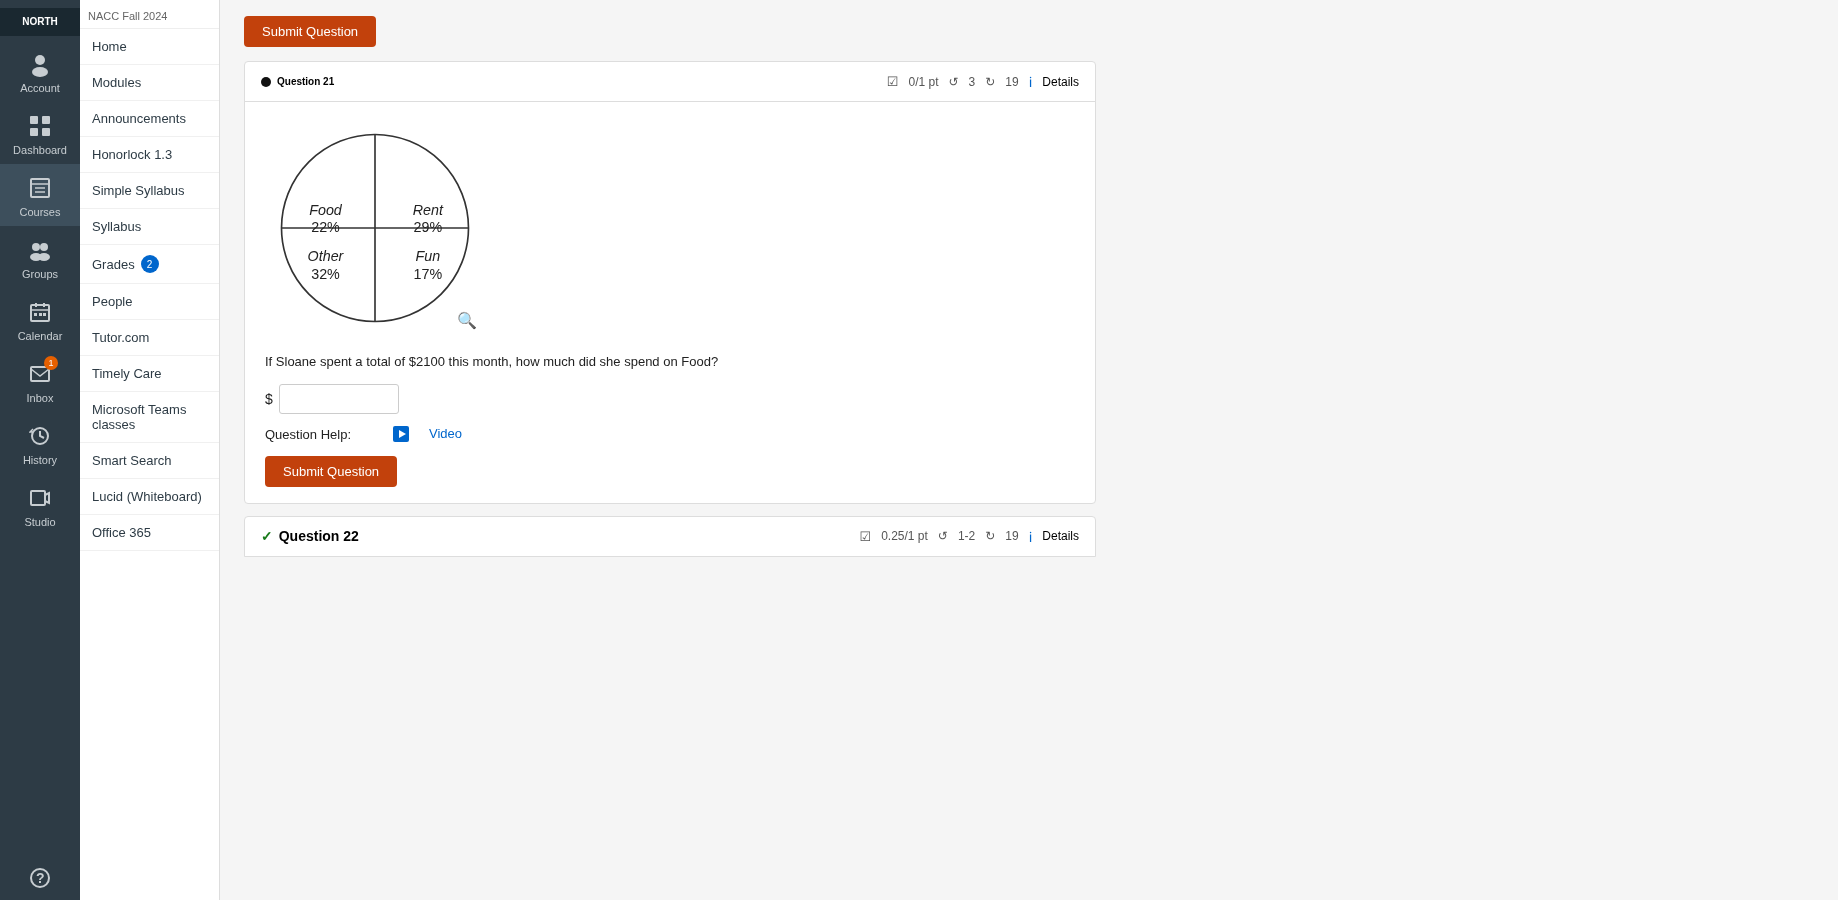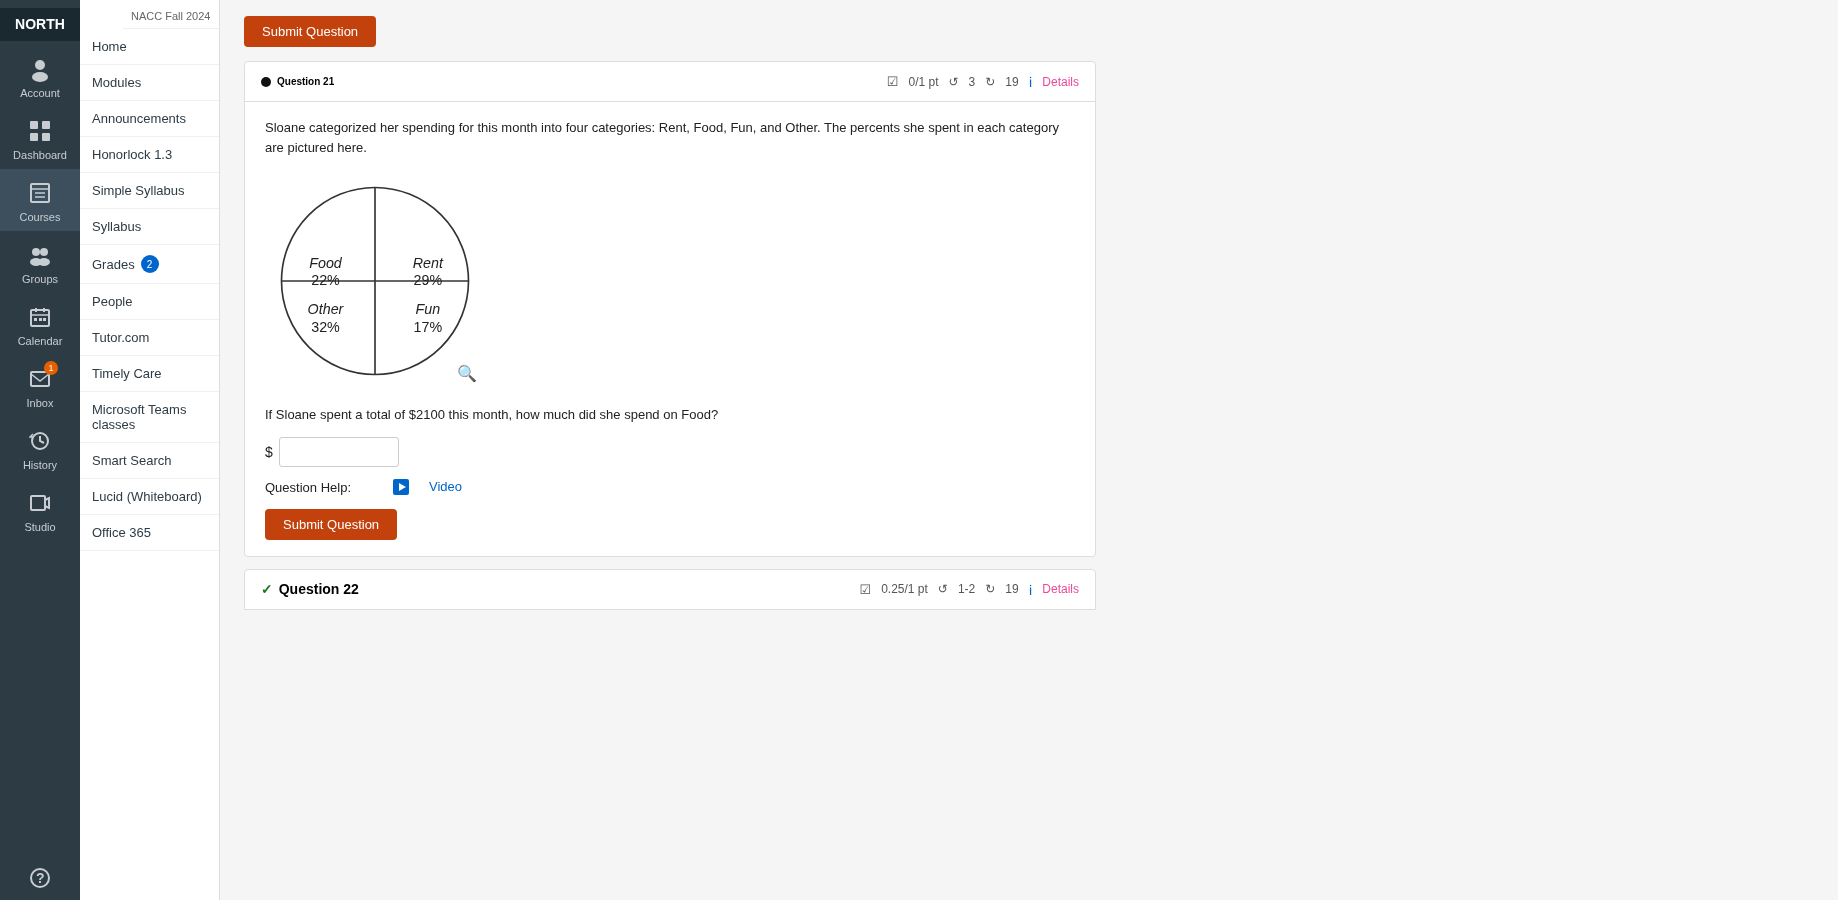--- a/index.html
+++ b/index.html
@@ -20,21 +20,21 @@
       width: 80px;
       background: #1a2830;
       display: flex;
       align-items: center;
       justify-content: center;
       padding: 8px 4px;
       margin-bottom: 4px;
     }
     .brand-text {
       color: #fff;
-      font-size: 14px;
+      font-size: 10px;
       font-weight: bold;
       text-align: center;
       line-height: 1.2;
       text-transform: uppercase;
     }
     .nav-item {
       width: 88px;
       display: flex;
       flex-direction: column;
       align-items: center;
@@ -159,21 +159,21 @@
       flex-shrink: 0;
     }
     .question-meta {
       display: flex;
       align-items: center;
       gap: 10px;
       font-size: 12px;
       color: #555;
     }
     .question-meta .details-link {
-      color: #ec4899;
+      color: #000000;
       text-decoration: none;
       display: flex;
       align-items: center;
       gap: 3px;
     }
 
     .question-body {
       padding: 16px 20px;
     }
     .question-text {
@@ -399,21 +399,21 @@
     <div class="nav-icon">
       <svg width="22" height="22" viewBox="0 0 22 22" fill="none">
         <circle cx="11" cy="11" r="9" stroke="#c7cdd1" stroke-width="2" fill="none"></circle>
         <text x="7" y="16" font-size="14" fill="#c7cdd1" font-weight="bold">?</text>
       </svg>
     </div>
   </div>
 </nav>
 
 <aside class="course-nav">
-  <div style="padding: 6px 8px; font-size: 11px; color: #666; border-bottom: 1px solid #eee; margin-left: 43px;">NACC Fall 2024</div>
+  <div style="padding: 6px 8px; font-size: 11px; color: #666; border-bottom: 1px solid #eee;">NACC Fall 2024</div>
 
   <div class="course-nav-item">
     <span>Home</span>
   </div>
   <div class="course-nav-item">
     <span>Modules</span>
   </div>
   <div class="course-nav-item">
     <span>Announcements</span>
   </div>
@@ -472,21 +472,20 @@
           <span>↺</span>
           <span>3</span>
           <span>↻</span>
           <span>19</span>
           <span style="color:#0066cc; font-size:14px;">ℹ</span>
           <a href="#" class="details-link">Details</a>
         </div>
       </div>
 
       <div class="question-body">
-        <p class="question-text">Sloane categorized her spending for this month into four categories: Rent, Food, Fun, and Other. The percents she spent in each category are pictured here.</p>
 
         
         <div class="chart-area">
           <div class="pie-chart-wrapper">
             <svg class="pie-svg" viewBox="0 0 200 200">
 
               <circle cx="100" cy="100" r="85" fill="white" stroke="#333" stroke-width="1.5"></circle>
 
               <line x1="15" y1="100" x2="185" y2="100" stroke="#333" stroke-width="1.5"></line>
 

